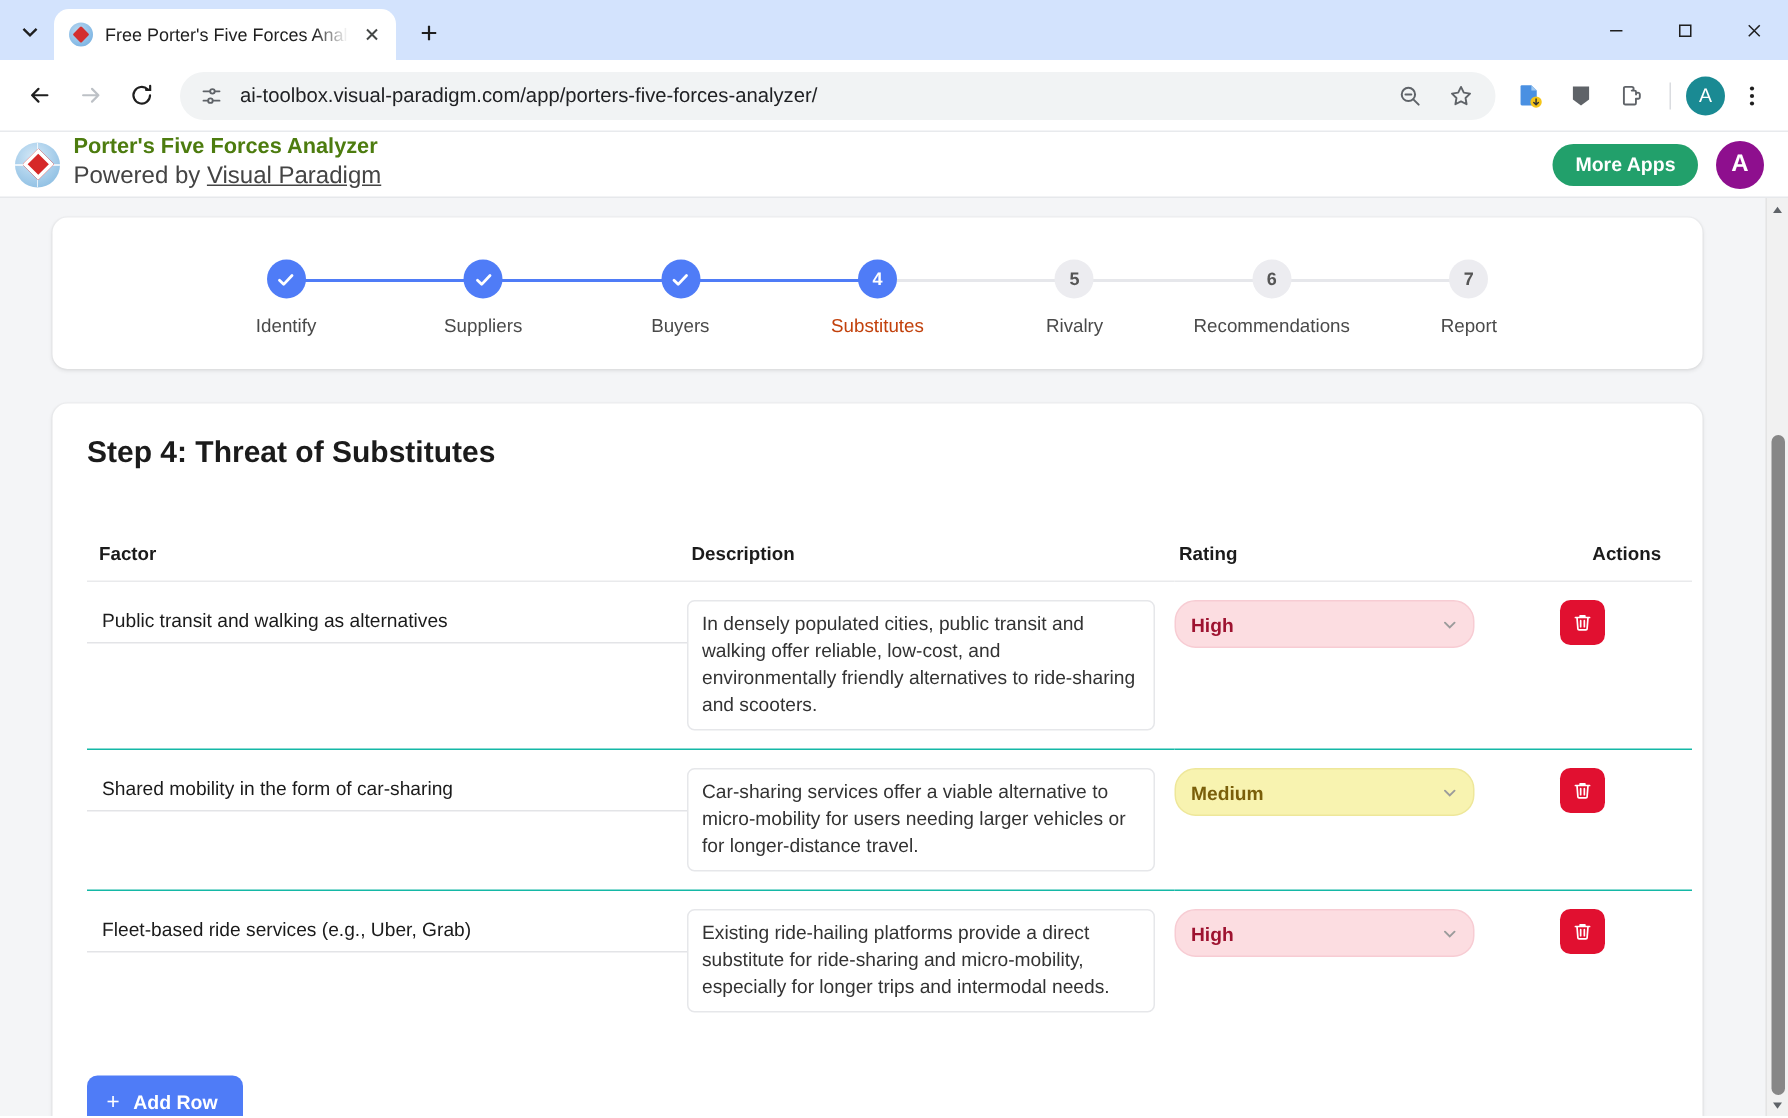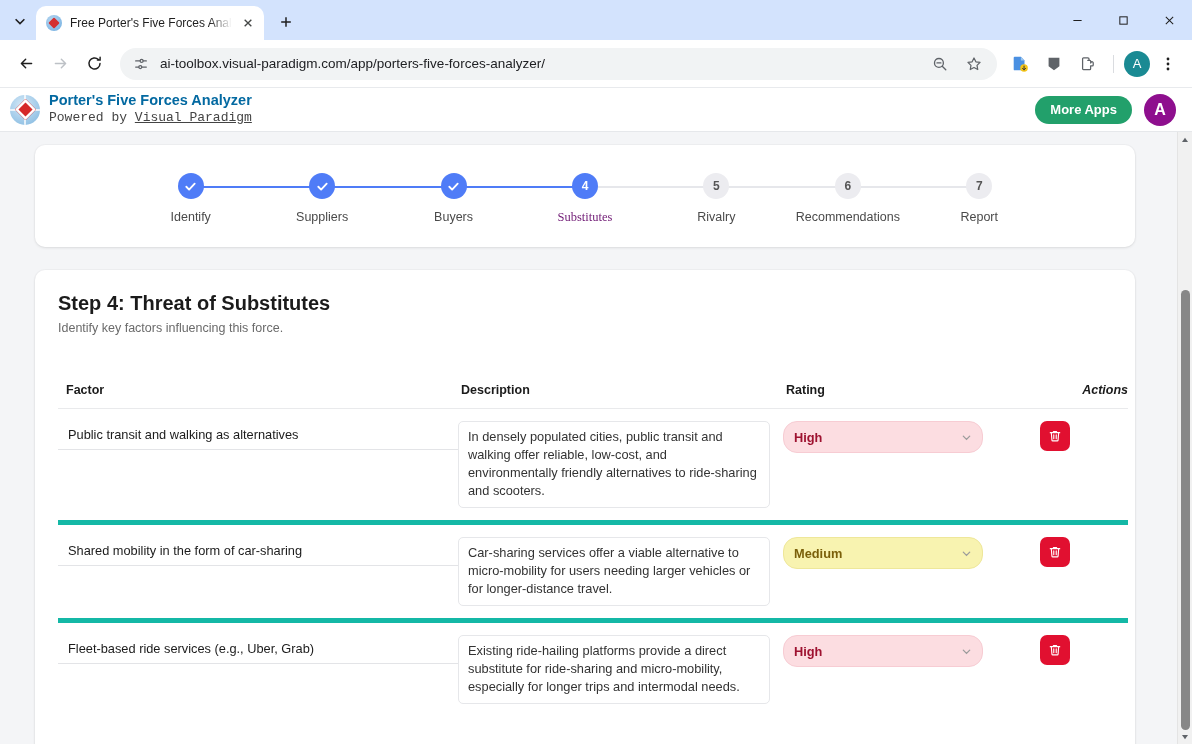--- a/index.html
+++ b/index.html
@@ -163,22 +163,22 @@
     background:
       linear-gradient(to right, transparent 48%, rgba(255,255,255,.75) 48%, rgba(255,255,255,.75) 52%, transparent 52%),
       linear-gradient(to bottom, transparent 48%, rgba(255,255,255,.75) 48%, rgba(255,255,255,.75) 52%, transparent 52%);
   }
   .vp-logo::after {
     content:""; position:absolute; width:15px; height:15px;
     left:7.5px; top:7.5px;
     background:#d62828; transform: rotate(45deg); border-radius:1px;
     box-shadow: inset 0 0 0 2.5px #ffffff, inset 0 0 0 4px #d62828;
   }
-  .app-title { font-size: 14.5px; font-weight: bold; color: #0369a1; line-height: 1.15; }
-  .app-sub { font-size: 13px; color: #444; line-height: 1.3; margin-top: 1px; font-family: Liberation Mono, monospace; }
+  .app-title { font-size: 14.5px; font-weight: bold; color: #4d7c0f; line-height: 1.15; }
+  .app-sub { font-size: 16px; color: #444; line-height: 1.3; margin-top: 1px; }
   .app-sub a { color: #444; text-decoration: underline; }
   .header-spacer { flex: 1; }
   .more-apps-btn {
     background: #22a06b;
     color: #ffffff;
     font-size: 13px;
     font-weight: bold;
     border: none;
     border-radius: 16px;
     height: 28px;
@@ -218,21 +218,21 @@
     width: 26px; height: 26px; border-radius: 50%;
     display: flex; align-items: center; justify-content: center;
     font-size: 12px; font-weight: bold;
     position: relative; z-index: 2;
   }
   .step-circle.done { background: #4f7cf7; color: #fff; }
   .step-circle.current { background: #4f7cf7; color: #fff; }
   .step-circle.todo { background: #ececf0; color: #555; }
   .step-circle svg { width: 13px; height: 13px; }
   .step-label { margin-top: 11px; font-size: 12.5px; color: #4a4a4a; white-space: nowrap; }
-  .step-label.active { color: #701a75; font-family: Liberation Serif, serif; }
+  .step-label.active { color: #c2410c; }
   .connector { position: absolute; top: 13px; height: 2px; z-index: 1; }
   .connector.done { background: #4f7cf7; }
   .connector.todo { background: #e6e7eb; }
 
   
   .main-card { padding: 22px 23px 27px; }
   .step-title { font-size: 20px; font-weight: bold; color: #1b1b1b; }
   .step-desc { font-size: 12.5px; color: #6a6a6a; margin-top: 6px; }
 
   table.factors { width: 100%; border-collapse: collapse; margin-top: 48px; table-layout: fixed; }
@@ -240,22 +240,22 @@
     text-align: left;
     font-size: 12.5px;
     font-weight: bold;
     color: #1b1b1b;
     padding: 0 0 11px 0;
     border-bottom: 1px solid #e9eaec;
   }
   table.factors th.c-factor { width: 400px; padding-left: 8px; }
   table.factors th.c-desc { width: 325px; padding-left: 3px; }
   table.factors th.c-rating { width: 255px; padding-left: 3px; }
-  table.factors th.c-actions { width: 90px; text-align: right; padding-left: 3px; font-style: italic; }
-  table.factors td { padding: 12px 0 12px 0; border-bottom: 5px solid #14b8a6; vertical-align: top; }
+  table.factors th.c-actions { width: 90px; text-align: center; padding-left: 3px; }
+  table.factors td { padding: 12px 0 12px 0; border-bottom: 1px solid #14b8a6; vertical-align: top; }
   table.factors tr:last-child td { border-bottom: none; }
 
   .factor-input {
     width: 100%;
     border: none;
     border-bottom: 1px solid #e3e4e7;
     font-family: "Liberation Sans", sans-serif;
     font-size: 12.8px;
     color: #1b1b1b;
     padding: 6px 10px 7px 10px;
@@ -511,21 +511,20 @@
           </div>
           <div class="step">
             <div class="step-circle todo">7</div>
             <div class="step-label">Report</div>
           </div>
         </div>
     </div>
 
     <div class="card main-card">
       <div class="step-title">Step 4: Threat of Substitutes</div>
-      <div class="step-desc">Identify key factors influencing this force.</div>
 
       <table class="factors">
         <thead>
           <tr>
             <th class="c-factor">Factor</th>
             <th class="c-desc">Description</th>
             <th class="c-rating">Rating</th>
             <th class="c-actions">Actions</th>
           </tr>
         </thead>

